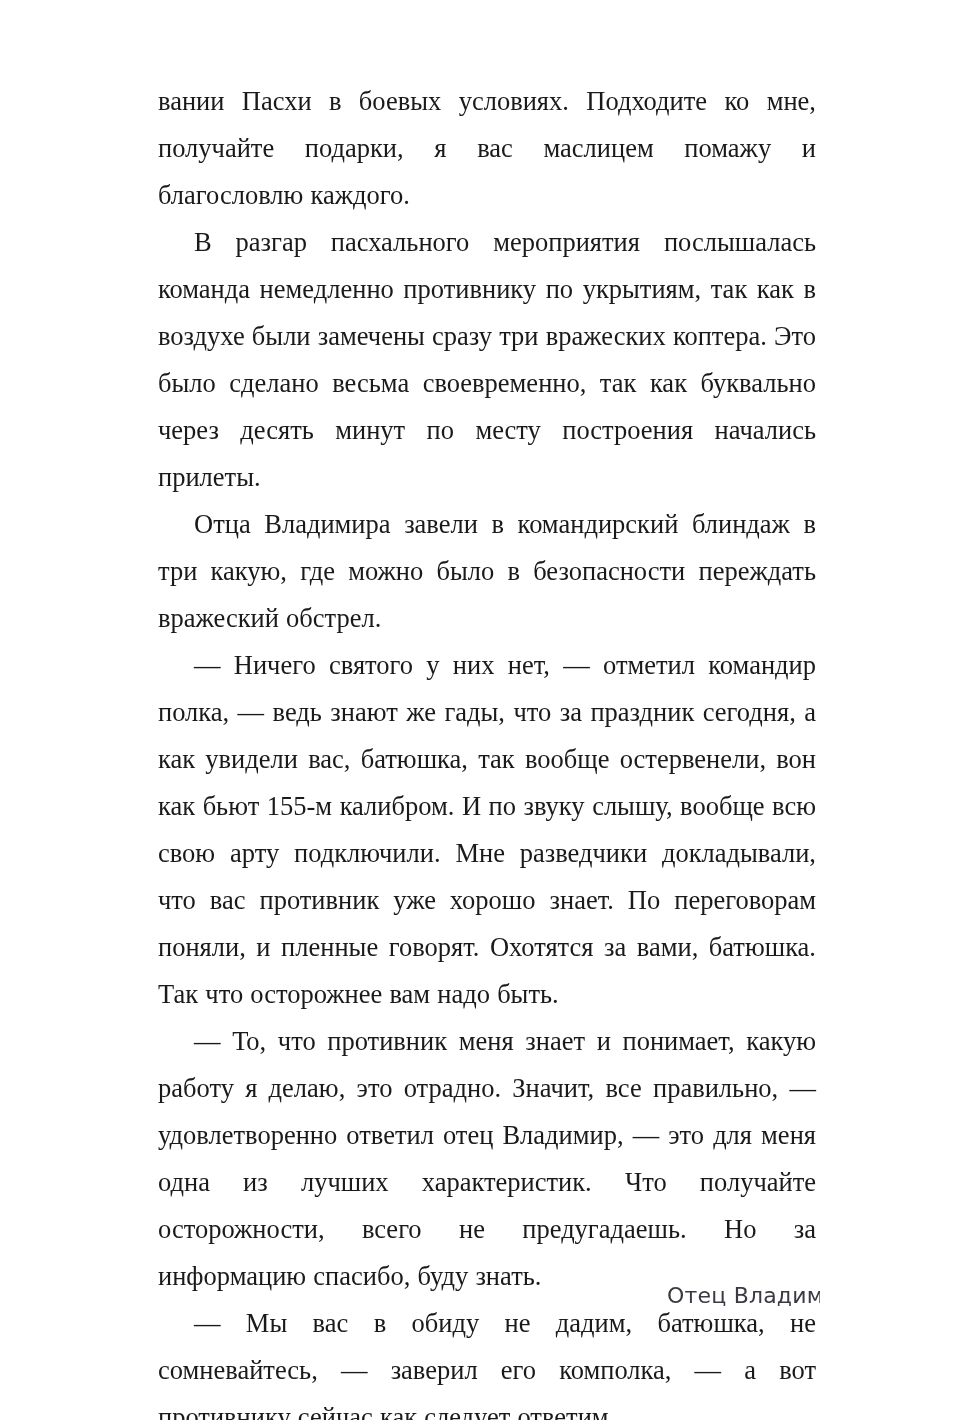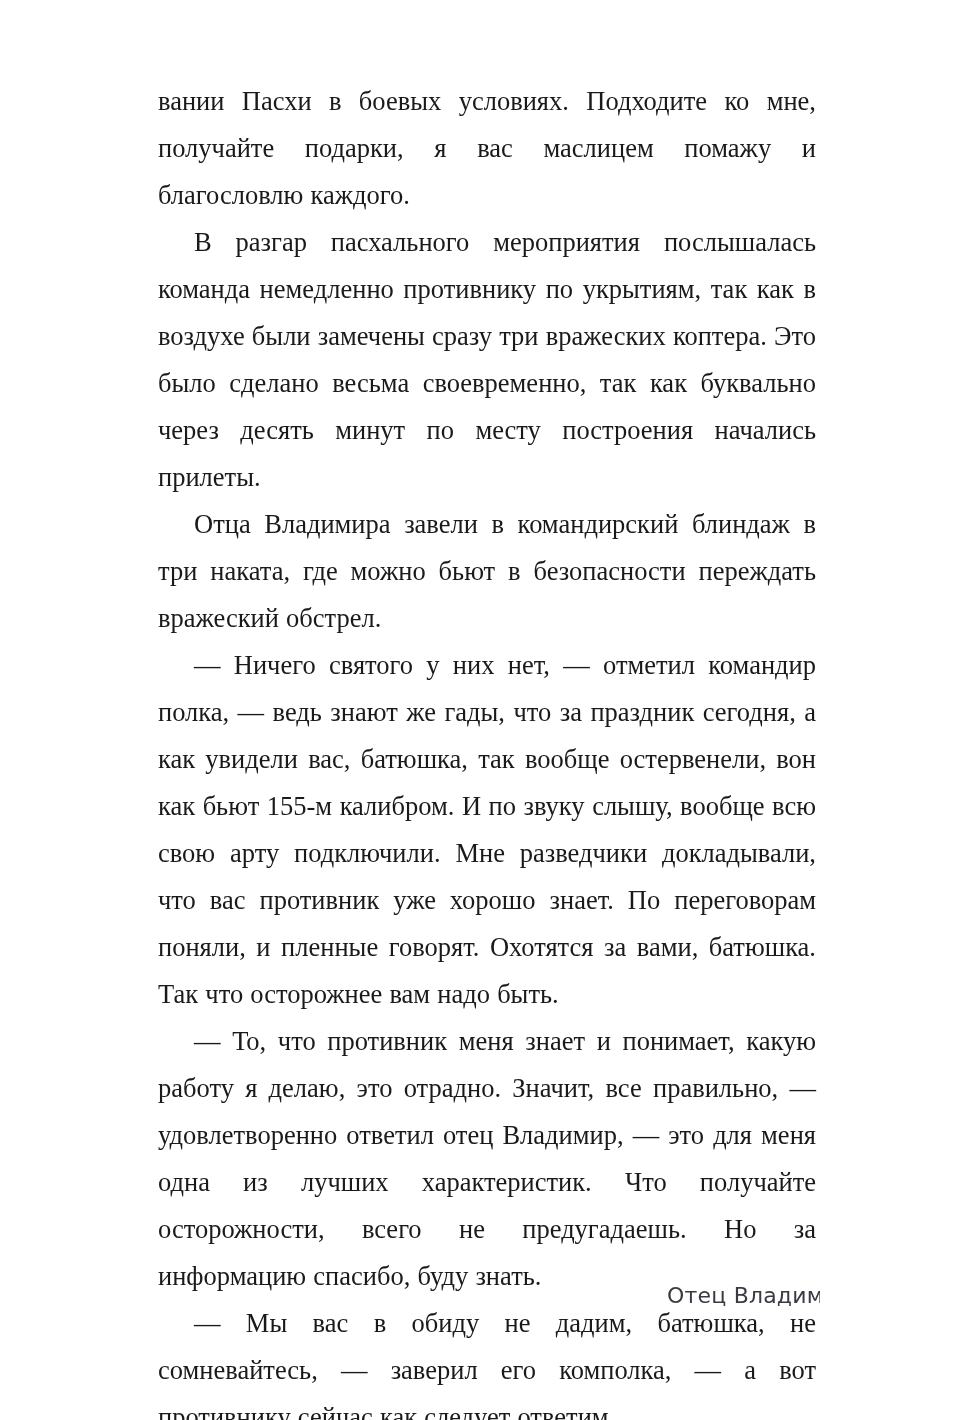--- a/index.html
+++ b/index.html
@@ -79,21 +79,21 @@
   }
 </style>
 </head>
 <body>
 
 <div class="page">
 
   <div class="text-column">
     <p class="para continuation">вании Пасхи в боевых условиях. Подходите ко мне, получайте подарки, я вас маслицем помажу и благословлю каждого.</p>
     <p class="para">В разгар пасхального мероприятия послышалась команда немедленно противнику по укрытиям, так как в воздухе были замечены сразу три вражеских коптера. Это было сделано весьма своевременно, так как буквально через десять минут по месту построения начались прилеты.</p>
-    <p class="para">Отца Владимира завели в командирский блиндаж в три наката, где можно бьют в безопасности переждать вражеский обстрел.</p>
+    <p class="para">Отца Владимира завели в командирский блиндаж в три какую, где можно было в безопасности переждать вражеский обстрел.</p>
     <p class="para dash-start">— Ничего святого у них нет, — отметил командир полка, — ведь знают же гады, что за праздник сегодня, а как увидели вас, батюшка, так вообще остервенели, вон как бьют 155-м калибром. И по звуку слышу, вообще всю свою арту подключили. Мне разведчики докладывали, что вас противник уже хорошо знает. По переговорам поняли, и пленные говорят. Охотятся за вами, батюшка. Так что осторожнее вам надо быть.</p>
     <p class="para dash-start">— То, что противник меня знает и понимает, какую работу я делаю, это отрадно. Значит, все правильно, — удовлетворенно ответил отец Владимир, — это для меня одна из лучших характеристик. Что получайте осторожности, всего не предугадаешь. Но за информацию спасибо, буду знать.</p>
     <p class="para dash-start">— Мы вас в обиду не дадим, батюшка, не сомневайтесь, — заверил его комполка, — а вот противнику сейчас как следует ответим.</p>
 
   </div>
 
   <div class="footer">
     <div class="footer-running-head">Отец Владимир</div>
     <div class="footer-page-number">145</div>
   </div>

